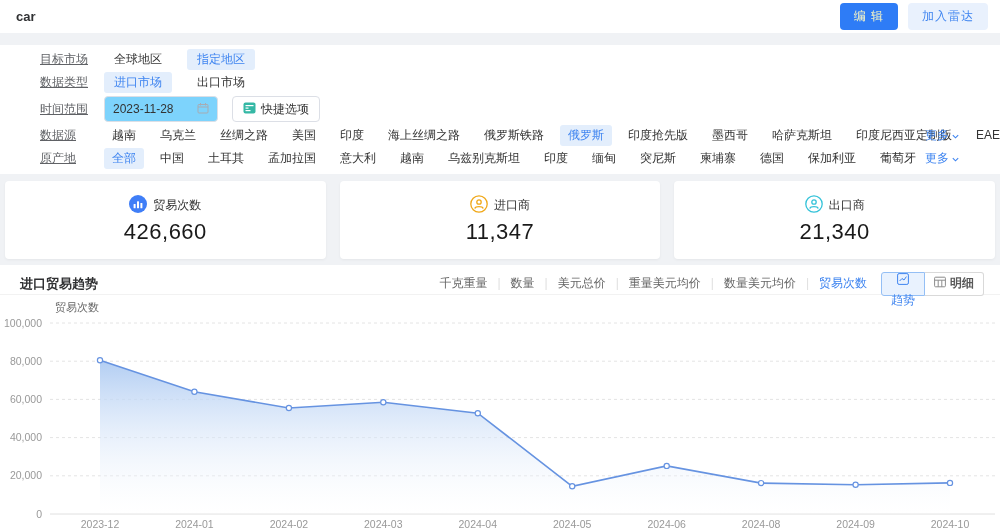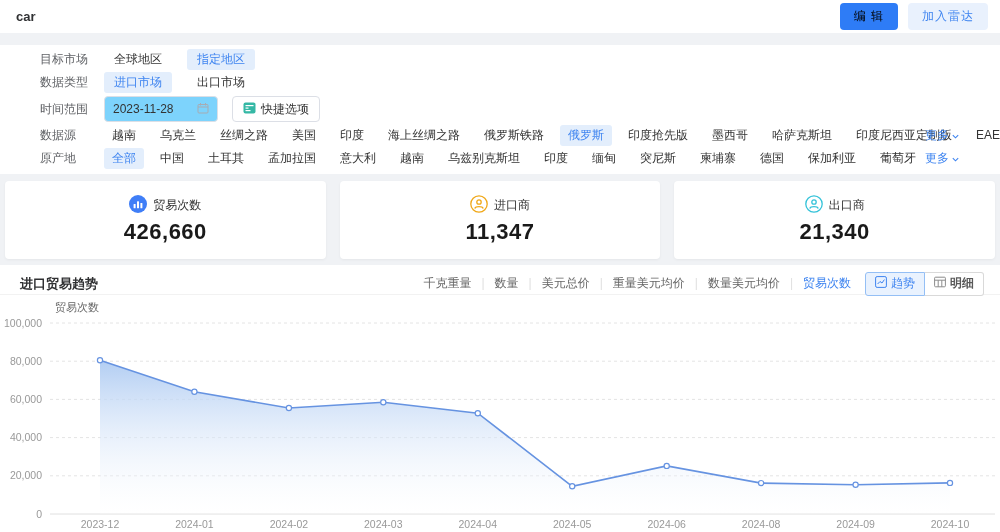--- a/index.html
+++ b/index.html
@@ -6,59 +6,59 @@
   *{box-sizing:border-box;}
   .app{width:1000px;height:532px;background:#f0f2f5;position:relative;overflow:hidden;
        font-family:"Liberation Sans","DejaVu Sans",sans-serif;}
 
   
   .topbar{height:33px;background:#fff;display:flex;align-items:center;padding:0 12px 0 16px;}
   .page-title{font-size:13px;font-weight:700;color:#303133;}
   .topbar-actions{margin-left:auto;display:flex;gap:10px;}
   .btn{border:none;border-radius:4px;font-size:12px;padding:5px 14px;cursor:pointer;
        font-family:inherit;letter-spacing:1px;}
-  .btn-primary{background:#2e7cf6;color:#000000;}
+  .btn-primary{background:#2e7cf6;color:#fef9c3;}
   .btn-light{background:#e9f1fd;color:#3e84f0;}
 
   
   .filter-panel{background:#fff;margin-top:12px;padding:3px 40px 4px 40px;}
   .filter-row{display:flex;align-items:center;min-height:23px;font-size:12px;}
   .filter-row.time-row{height:30px;}
-  .filter-label{width:64px;color:#606266;flex-shrink:0;}
+  .filter-label{width:64px;color:#606266;flex-shrink:0;text-decoration:underline;}
   .chips{display:flex;align-items:center;flex:1;min-width:0;}
   .chip{padding:2px 10px;margin-right:15px;color:#333;border-radius:3px;cursor:pointer;white-space:nowrap;text-align:right;}
   .chips-dense .chip{margin-right:8px;padding:2px 8px;}
   .chip-selected{background:#e3eefc;color:#3e84f0;}
   .more-link{margin-left:auto;color:#3e84f0;display:flex;align-items:flex-end;gap:2px;cursor:pointer;white-space:nowrap;}
 
   .date-box{display:flex;align-items:center;justify-content:space-between;border:1px solid #dcdfe6;
             border-radius:4px;height:26px;padding:0 8px;width:114px;margin-right:10px;background:#7dd3fc;}
   .date-box input{border:none;outline:none;width:82px;font-size:12px;color:#333;font-family:inherit;padding:0;background:transparent;}
   .quick-btn{display:flex;align-items:center;gap:5px;border:1px solid #dcdfe6;background:#fff;border-radius:4px;
              height:26px;padding:4px 10px;font-size:12px;color:#333;cursor:pointer;font-family:inherit;margin-left:4px;}
 
   
   .stats{display:flex;gap:14px;padding:7px 5px 6px 5px;}
   .card{flex:1;background:#fff;border-radius:4px;height:78px;display:flex;flex-direction:column;
         align-items:center;justify-content:center;box-shadow:0 1px 3px rgba(0,0,0,.05);}
   .card-top{display:flex;align-items:center;gap:6px;font-size:12px;color:#333;}
-  .card-value{font-size:22px;color:#1a1a1a;margin-top:3px;font-weight:700;letter-spacing:.5px;}
+  .card-value{font-size:22px;color:#1a1a1a;margin-top:3px;font-weight:400;letter-spacing:.5px;}
 
   
   .chart-panel{background:#fff;height:267px;}
   .chart-header{height:30px;display:flex;align-items:center;padding:8px 16px 0 20px;border-bottom:1px solid #f2f2f2;}
   .chart-title{font-size:13px;font-weight:700;color:#303133;}
   .metrics{margin-left:auto;display:flex;align-items:center;font-size:12px;color:#666;}
   .metric{cursor:pointer;white-space:nowrap;}
   .metric:not(:first-child)::before{content:"|";color:#e0e0e0;margin:0 10px;}
   .metric.selected{color:#3e84f0;}
   .view-group{display:flex;margin-left:14px;}
   .view-btn{display:flex;align-items:center;gap:4px;font-size:12px;height:24px;padding:0 9px;cursor:pointer;
             border:1px solid #d9d9d9;background:#fff;color:#595959;font-family:inherit;}
-  .view-btn:first-child{border-radius:3px 0 0 3px;}
+  .view-btn:first-child{border-radius:3px 0 0 3px;flex-direction:column;}
   .view-btn:last-child{border-radius:0 3px 3px 0;border-left:none;font-weight:bold;}
   .view-btn.selected{background:#e9f2fe;border:1px solid #94bff5;color:#3e84f0;}
   svg.trend{display:block;}
   .tick{fill:#999;font-size:10.5px;}
   .axis-title{fill:#666;font-size:11px;}
 </style>
 </head>
 <body>
 
 <div class="app">

